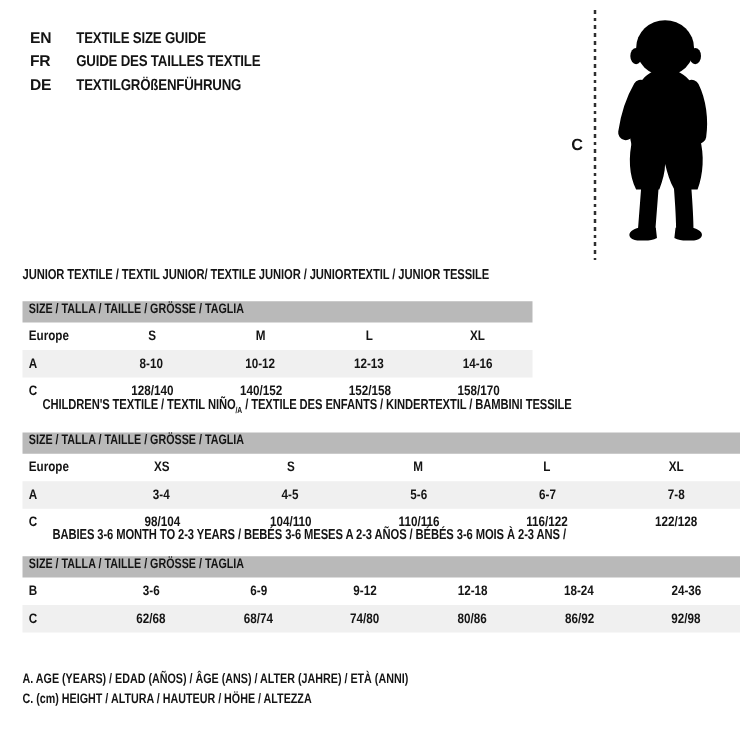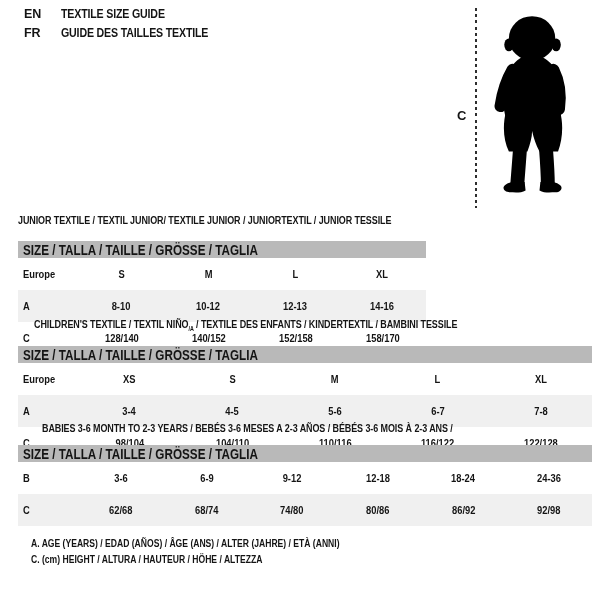--- a/index.html
+++ b/index.html
@@ -12,21 +12,21 @@
   html,body{background:#fff;}
   .canvas{
     position:relative;width:600px;height:600px;background:#fff;overflow:hidden;
     font-family:"Liberation Sans",sans-serif;font-weight:bold;color:var(--text);
   }
   .cnd{display:inline-block;transform:scaleX(0.78);transform-origin:0 50%;white-space:nowrap;}
   .cnd85{display:inline-block;transform:scaleX(0.85);transform-origin:0 50%;white-space:nowrap;}
   .cndc{display:inline-block;transform:scaleX(0.85);transform-origin:50% 50%;white-space:nowrap;}
 
   
-  .langs{position:absolute;left:24px;top:4px;}
+  .langs{position:absolute;left:24px;top:20px;}
   .lang-row{display:flex;align-items:center;height:19px;font-size:12.5px;letter-spacing:-0.2px;}
   .lang-code{width:37px;}
 
   
   .figure{position:absolute;left:452px;top:4px;width:140px;height:206px;}
   .measure-line{
     position:absolute;left:23px;top:4px;height:200px;width:2.4px;
     background:repeating-linear-gradient(to bottom,#2e2e2e 0 3px,transparent 3px 6.2px);
   }
   .figure-label{position:absolute;left:5px;top:104px;font-size:13px;}
@@ -37,46 +37,50 @@
   .t1{top:213px;width:408px;}
   .t2{top:317px;width:574px;}
   .t3{top:421px;width:574px;}
   .tbl-title{font-size:11.5px;letter-spacing:-0.1px;}
   .title-line{height:15px;line-height:14px;white-space:nowrap;text-align:center;}
   .tbl-title sub{font-size:0.6em;}
   .t1 .size-bar{margin-top:13px;}
   .t2 .size-bar{margin-top:14px;}
   .t3 .size-bar{margin-top:9px;}
   .size-bar{
-    height:17px;background:var(--bar);display:flex;align-items:center;
-    padding-left:5px;font-size:15px;
-  }
-  .row{display:flex;align-items:center;height:32px;font-size:11px;}
+    height:17px;background:var(--bar);display:flex;
+    padding-left:5px;font-size:11px;
+  }
+  .row{display:flex;align-items:center;height:22px;font-size:11px;}
   .row.shaded{background:var(--shaded-row);}
   .cell{overflow:visible;}
   .cell.label{width:60px;padding-left:5px;}
   .cell.val{flex:1;text-align:center;}
 
   
   .notes{position:absolute;left:18px;top:537px;}
-  .note-line{height:16px;font-size:11px;white-space:nowrap;margin-left:13px;}
+  .note-line{height:16px;font-size:11px;white-space:nowrap;}
 </style>
 </head>
 <body>
 
 <div class="canvas">
 
   <div class="langs">
     <div class="lang-row">
       <span class="lang-code">EN</span>
       <span class="cnd85">TEXTILE SIZE GUIDE</span>
     </div>
     <div class="lang-row">
       <span class="lang-code">FR</span>
       <span class="cnd85">GUIDE DES TAILLES TEXTILE</span>
+    </div>
+    <div class="lang-row">
+      <span class="lang-code">DE</span>
+      <span class="cnd85">TEXTILGRÖßENFÜHRUNG</span>
     </div>
   </div>
 
   <div class="figure">
     <div class="measure-line"></div>
     <div class="figure-label">C</div>
     <svg class="baby-svg" viewBox="0 0 110 200" xmlns="http://www.w3.org/2000/svg">
       <g fill="var(--silhouette)" stroke="none">
         <ellipse cx="54" cy="26" rx="25" ry="24"></ellipse>
         <ellipse cx="29" cy="33" rx="5" ry="7"></ellipse>

